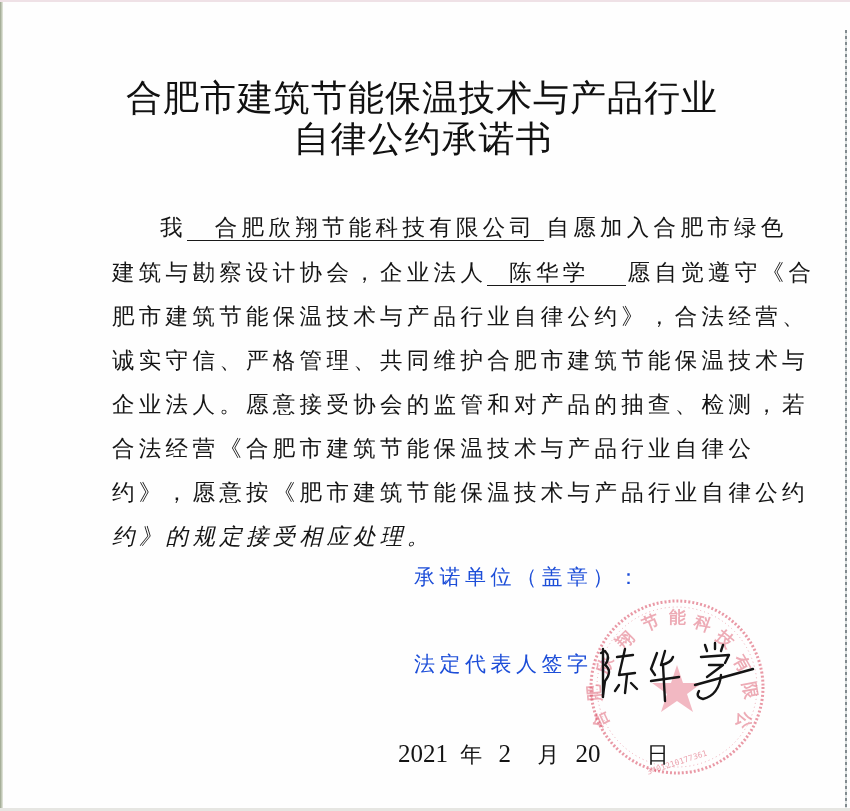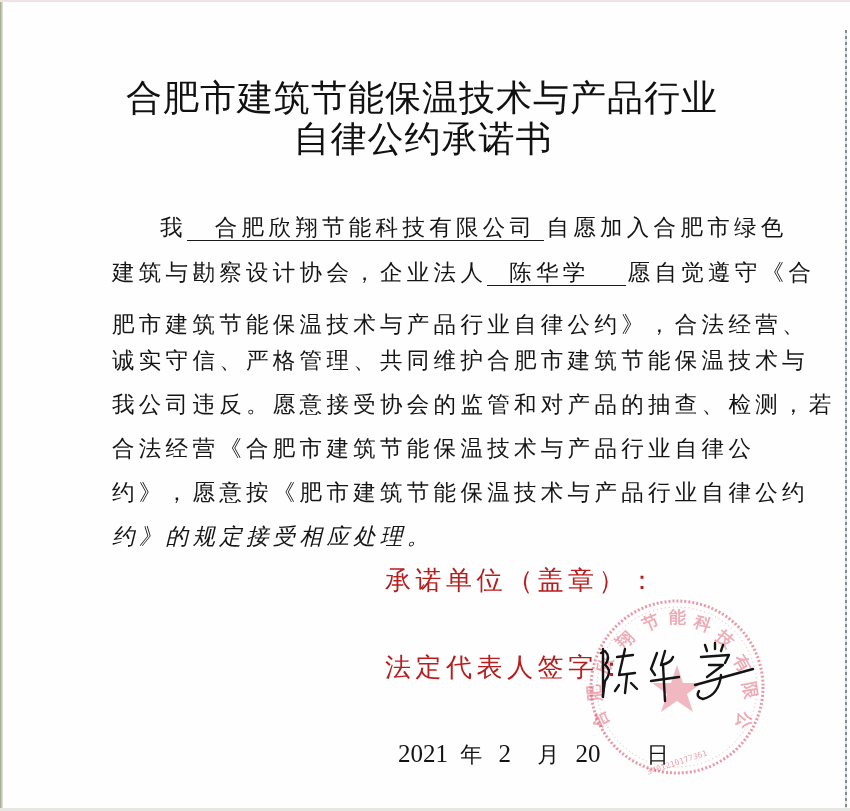--- a/index.html
+++ b/index.html
@@ -66,25 +66,25 @@
       display: inline-block;
       border-bottom: 1.6px solid #1a1a1a;
       line-height: 26px;
       padding: 0 4px;
     }
     .u.company { padding: 0 8px 0 28px; }
     .u.person { padding: 0 36px 0 22px; }
 
     .sig-label {
       position: absolute;
-      left: 385px;
-      font-size: 26px;
+      left: 414px;
+      font-size: 21px;
       letter-spacing: 4.5px;
       white-space: nowrap;
-      color: #b91c1c;
+      color: #1d4ed8;
     }
     .date {
       position: absolute;
       left: 398px; top: 740px;
       font-family: "Liberation Serif", "DejaVu Serif", serif;
       font-size: 25px;
       white-space: nowrap;
       color: #141414;
     }
     .date span { display: inline-block; }
@@ -113,23 +113,23 @@
   <div class="title l2">自律公约承诺书</div>
 
   <div class="body-line" style="top:257px;">
     <span>建筑与勘察设计协会，企业法人</span><span class="u person">陈华学</span><span style="margin-left:2px;">愿自觉遵守《合</span>
   </div>
 
   <div class="body-line" style="top:212px; left:160px;">
     <span>我</span><span class="u company">合肥欣翔节能科技有限公司</span><span style="margin-left:2px;">自愿加入合肥市绿色</span>
   </div>
 
-  <div class="body-line" style="top:309px;">肥市建筑节能保温技术与产品行业自律公约》，合法经营、</div>
+  <div class="body-line" style="top:301px;">肥市建筑节能保温技术与产品行业自律公约》，合法经营、</div>
   <div class="body-line" style="top:345px;">诚实守信、严格管理、共同维护合肥市建筑节能保温技术与</div>
-  <div class="body-line" style="top:389px;">我公司违反。愿意接受协会的监管和对产品的抽查、检测，若</div>
+  <div class="body-line" style="top:389px;">企业法人。愿意接受协会的监管和对产品的抽查、检测，若</div>
   <div class="body-line" style="top:433px;">合法经营《合肥市建筑节能保温技术与产品行业自律公</div>
   <div class="body-line" style="top:477px;">约》，愿意按《肥市建筑节能保温技术与产品行业自律公约</div>
   <div class="body-line" style="top:521px;font-style:italic;">约》的规定接受相应处理。</div>
 
   <div class="sig-label" style="top:563px;">承诺单位（盖章）：</div>
 
   <svg class="seal" viewBox="0 0 185 185">
     <g fill="none" stroke="#d9485f" opacity="0.55">
       <circle cx="92" cy="92" r="86" stroke-width="3" stroke-dasharray="2 2"></circle>
       <circle cx="92" cy="92" r="80" stroke-width="0.8" stroke-dasharray="1 3"></circle>

